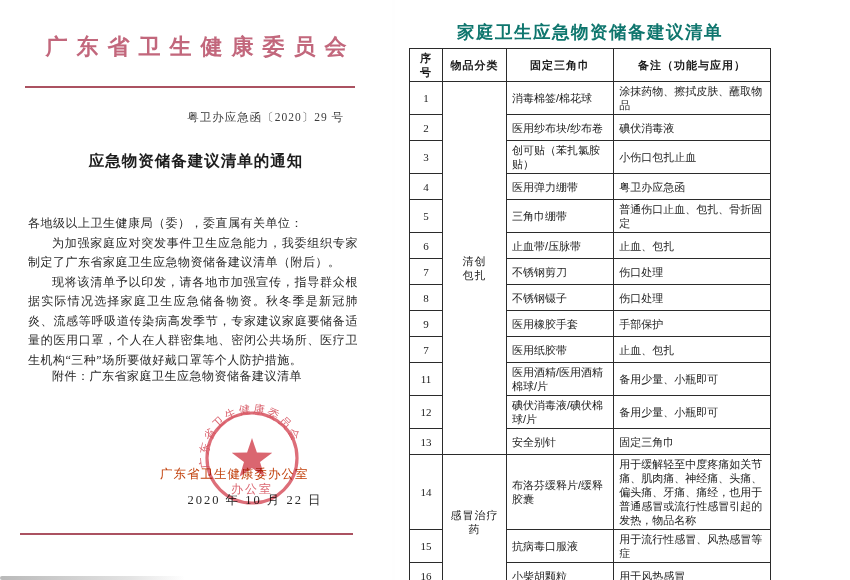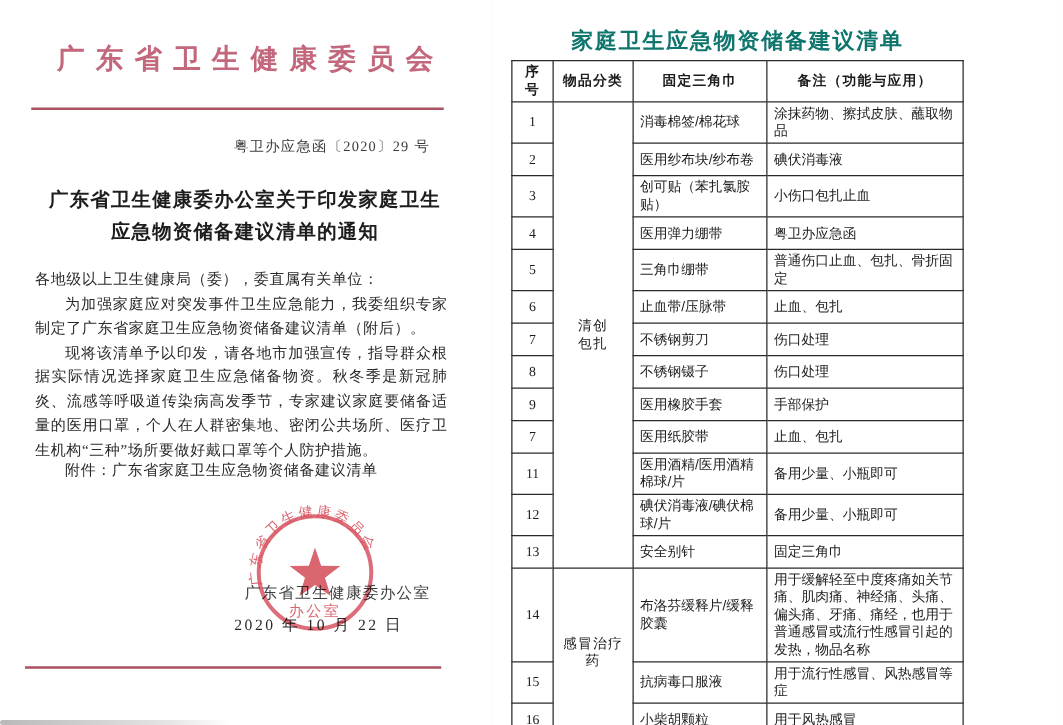--- a/index.html
+++ b/index.html
@@ -19,21 +19,21 @@
     position:absolute;left:18px;top:148px;width:356px;text-align:center;
     font-size:15.5px;font-weight:bold;color:#1d1d1d;line-height:25px;letter-spacing:1px;
   }
   .doc-body{
     position:absolute;left:28px;top:214px;width:330px;
     font-size:12px;line-height:19.5px;color:#2a2a2a;text-align:justify;letter-spacing:.5px;
   }
   .doc-body p{margin:0;}
   .doc-body p.indent{text-indent:2em;}
   .attachment{position:absolute;left:52px;top:368px;font-size:12px;color:#2a2a2a;letter-spacing:.5px;}
-  .signer{position:absolute;left:160px;top:466px;width:220px;text-align:center;font-size:12.5px;color:#404040;letter-spacing:1px;}
+  .signer{position:absolute;left:160px;top:466px;width:220px;text-align:left;font-size:12.5px;color:#c2410c;letter-spacing:1px;}
   .sign-date{position:absolute;left:150px;top:492px;width:210px;text-align:center;font-size:12.5px;color:#2a2a2a;letter-spacing:2px;}
   .seal{position:absolute;left:192px;top:398px;width:120px;height:120px;mix-blend-mode:multiply;opacity:.9;}
   .rule-bottom{position:absolute;left:20px;top:533px;width:333px;height:2px;}
   .paper-edge{position:absolute;left:0;top:576px;width:185px;height:4px;
     background:linear-gradient(to right,#b9b9b9,#e3e3e3 70%,rgba(255,255,255,0));border-radius:2px;}
   
   .page-right{position:absolute;left:395px;top:0;width:455px;height:580px;background:#fff;
     font-family:"Liberation Sans","DejaVu Sans",sans-serif;}
   .list-title{
     position:absolute;left:14px;top:20px;width:362px;text-align:center;
@@ -62,21 +62,20 @@
 
   <div class="page-left">
 
     <div class="letterhead" style="color:#c2677c;">广东省卫生健康委员会</div>
 
     <div class="rule-top" style="background:#ab5261;"></div>
 
     <div class="doc-number">粤卫办应急函〔2020〕29 号</div>
 
     <div class="doc-title">
-      <div>广东省卫生健康委办公室关于印发家庭卫生</div>
       <div>应急物资储备建议清单的通知</div>
     </div>
 
     <div class="doc-body">
       <p>各地级以上卫生健康局（委），委直属有关单位：</p>
       <p class="indent">为加强家庭应对突发事件卫生应急能力，我委组织专家制定了广东省家庭卫生应急物资储备建议清单（附后）。</p>
       <p class="indent">现将该清单予以印发，请各地市加强宣传，指导群众根据实际情况选择家庭卫生应急储备物资。秋冬季是新冠肺炎、流感等呼吸道传染病高发季节，专家建议家庭要储备适量的医用口罩，个人在人群密集地、密闭公共场所、医疗卫生机构“三种”场所要做好戴口罩等个人防护措施。</p>
     </div>
 
     <div class="attachment">附件：广东省家庭卫生应急物资储备建议清单</div>

